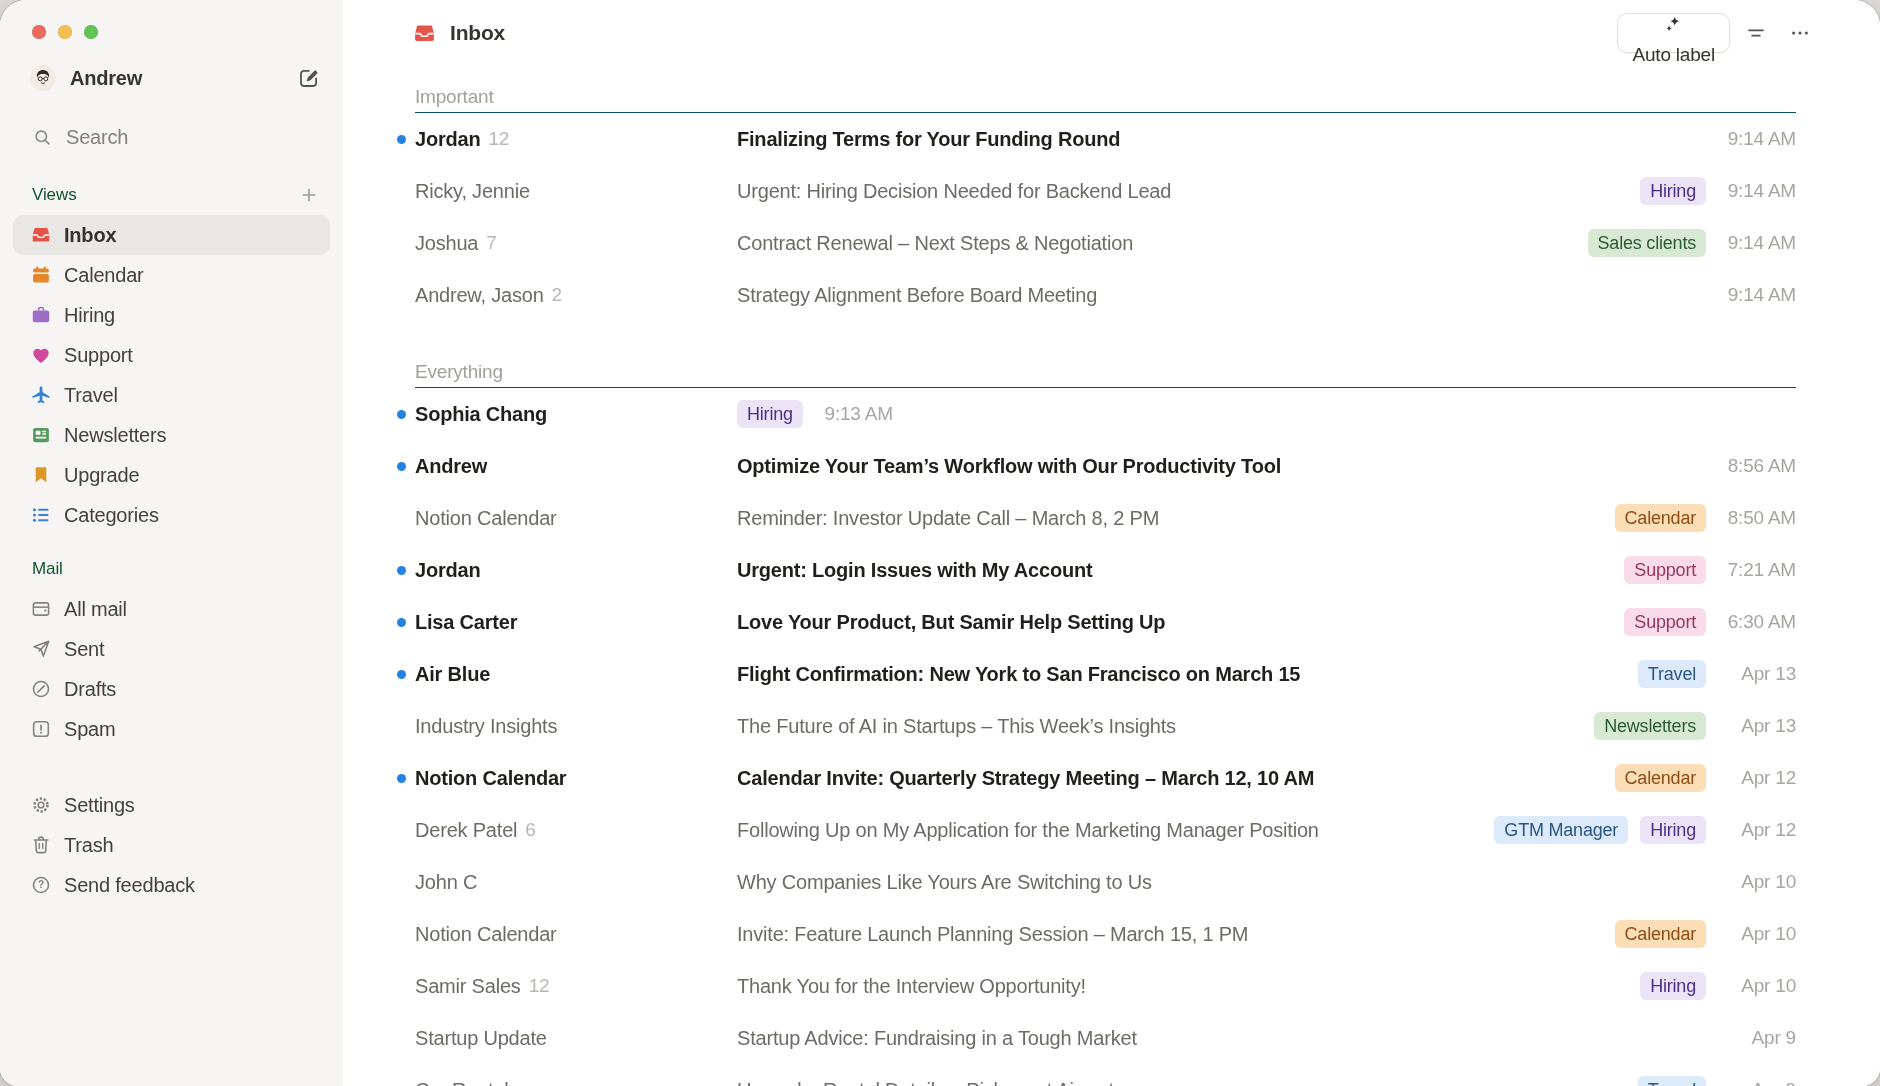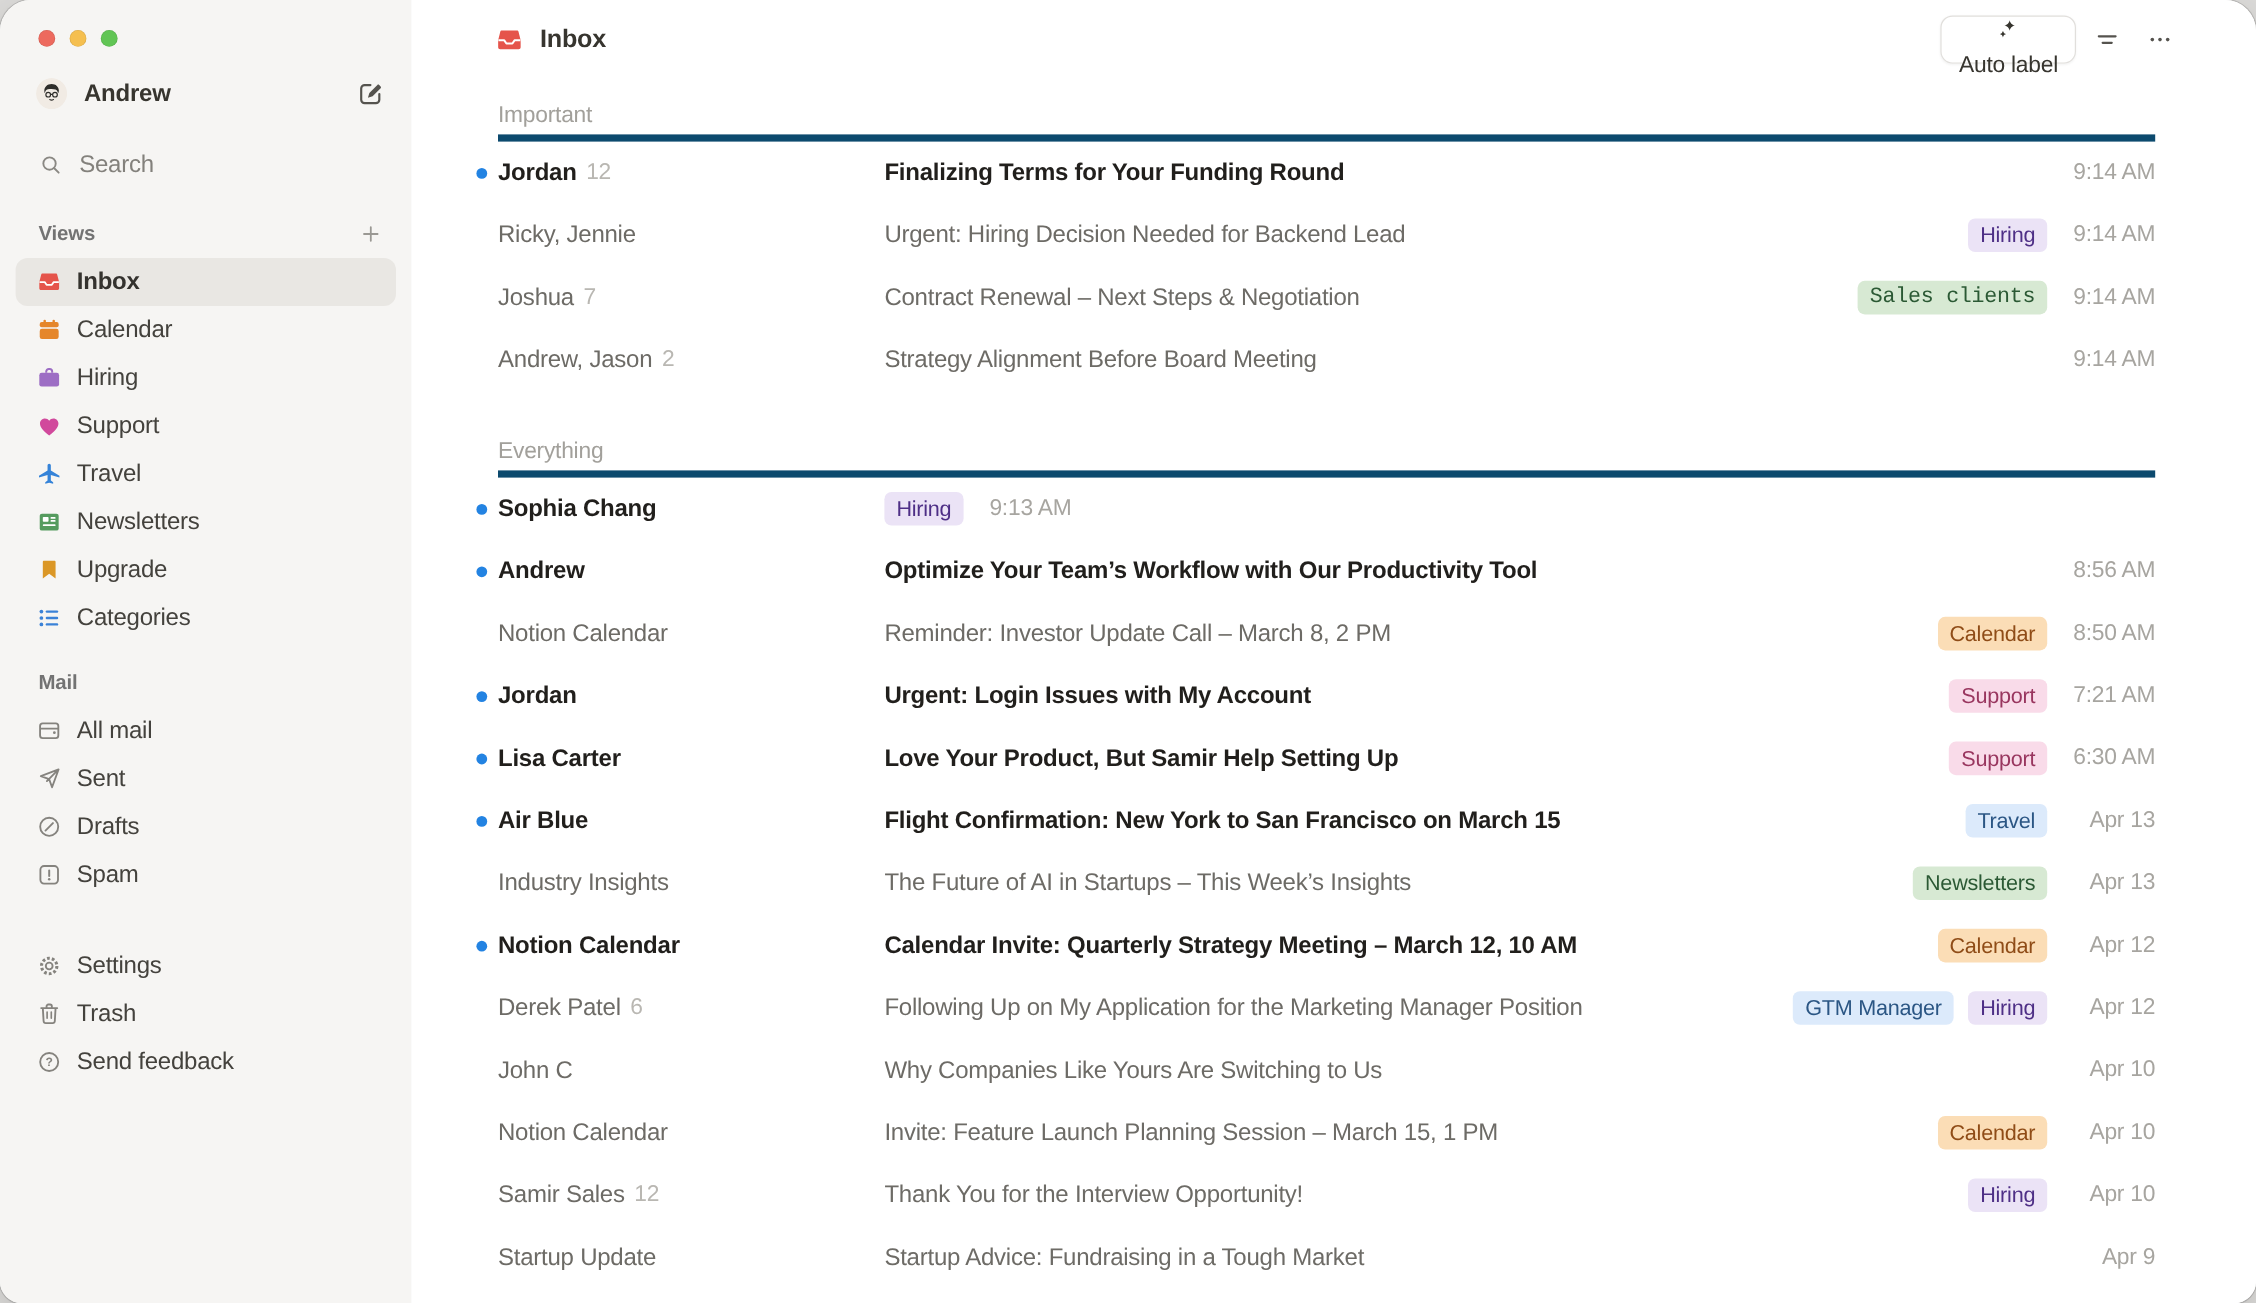--- a/index.html
+++ b/index.html
@@ -13,21 +13,21 @@
   .sidebar { flex:0 0 343px; width:343px; background:#f6f5f3; display:flex; flex-direction:column; }
   .traffic { display:flex; gap:12px; padding:25px 0 0 32px; }
   .tl { width:14px; height:14px; border-radius:50%; box-shadow:inset 0 0 0 .5px rgba(0,0,0,.12); }
   .user-row { display:flex; align-items:center; margin:24px 22px 0 30px; height:30px; }
   .avatar { width:26px; height:26px; display:flex; border-radius:50%; overflow:hidden; }
   .user-name { margin-left:14px; font-size:20px; font-weight:700; color:#37352f; letter-spacing:-.2px; }
   .compose-btn { margin-left:auto; display:flex; cursor:pointer; }
   .search-row { display:flex; align-items:center; gap:13px; margin:32px 22px 0 32px; height:24px;
     font-size:20px; color:#83817c; letter-spacing:-.2px; cursor:pointer; }
   .side-sec-head { display:flex; align-items:center; margin:34px 24px 0 32px; height:24px;
-    font-size:17px; font-weight:700; color:#737373; letter-spacing:-.1px; }
+    font-size:17px; font-weight:400; color:#14532d; letter-spacing:-.1px; }
   .side-section.sec-mail .side-sec-head { margin-top:22px; }
   .plus-btn { margin-left:auto; display:flex; cursor:pointer; }
   .side-items { margin-top:8px; }
   .side-section.no-title { margin-top:36px; }
   .side-item { display:flex; align-items:center; gap:12px; height:40px; margin:0 13px;
     padding:0 10px 0 17px; border-radius:10px; font-size:20px; font-weight:400; color:#44423d;
     letter-spacing:-.2px; cursor:pointer; }
   .side-item.selected { background:#e9e7e3; font-weight:700; color:#34322e; }
   .side-icon { width:22px; height:22px; display:flex; flex:0 0 22px; }
 
@@ -41,21 +41,21 @@
     border:1px solid #e1dfdc; border-radius:10px; background:#fff; cursor:pointer;
     box-shadow:0 1px 2px rgba(15,15,15,.05); font-size:19px; font-weight:500; color:#37352f;
     font-family:inherit; letter-spacing:-.2px;flex-direction:column; }
   .icon-btn { width:36px; height:36px; display:flex; align-items:center; justify-content:center;
     border-radius:8px; cursor:pointer; }
 
   .list { flex:1; overflow:hidden; }
   .list-section + .list-section { margin-top:20px; }
   .sec-head { padding:16px 84px 0 72px; }
   .sec-title { font-size:19px; color:#a2a09b; line-height:30px; letter-spacing:-.2px;
-    border-bottom:6px solid #0c4a6e; }
+    border-bottom:1px solid #0c4a6e; }
   .email-row { display:flex; align-items:center; height:52px; padding:0 84px 0 54px; cursor:pointer; }
   .dot-slot { flex:0 0 18px; display:flex; align-items:center; }
   .dot { width:9px; height:9px; border-radius:50%; background:#2383e2; }
   .sender-cell { flex:0 0 322px; display:flex; align-items:flex-start; gap:8px; overflow:hidden;
     white-space:nowrap; font-size:20px; color:#6d6b66; letter-spacing:-.2px; }
   .subject-cell { flex:1; min-width:0; padding-right:20px; white-space:nowrap; overflow:hidden;
     text-overflow:ellipsis; font-size:20px; color:#6d6b66; letter-spacing:-.2px; }
   .email-row.unread .sender-cell, .email-row.unread .subject-cell { color:#211f1c; font-weight:700; }
   .count { font-size:19px; font-weight:400; color:#b9b7b2; }
   .labels { display:flex; gap:12px; flex:0 0 auto; align-items:center; }
@@ -335,21 +335,21 @@
             <span class="time">9:14 AM</span>
           </div>
           <div class="email-row">
             <span class="dot-slot"></span>
             <span class="sender-cell">
               <span class="sender-name">Joshua</span>
               <span class="count">7</span>
             </span>
             <span class="subject-cell">Contract Renewal – Next Steps &amp; Negotiation</span>
             <span class="labels">
-              <span class="pill" style="background: rgb(215, 233, 211); color: rgb(43, 89, 52); font-family: Liberation Mono, monospace;">Sales clients</span>
+              <span class="pill" style="background: rgb(215, 233, 211); color: rgb(43, 89, 52);">Sales clients</span>
             </span>
             <span class="time">9:14 AM</span>
           </div>
           <div class="email-row">
             <span class="dot-slot"></span>
             <span class="sender-cell">
               <span class="sender-name">Andrew, Jason</span>
               <span class="count">2</span>
             </span>
             <span class="subject-cell">Strategy Alignment Before Board Meeting</span>

